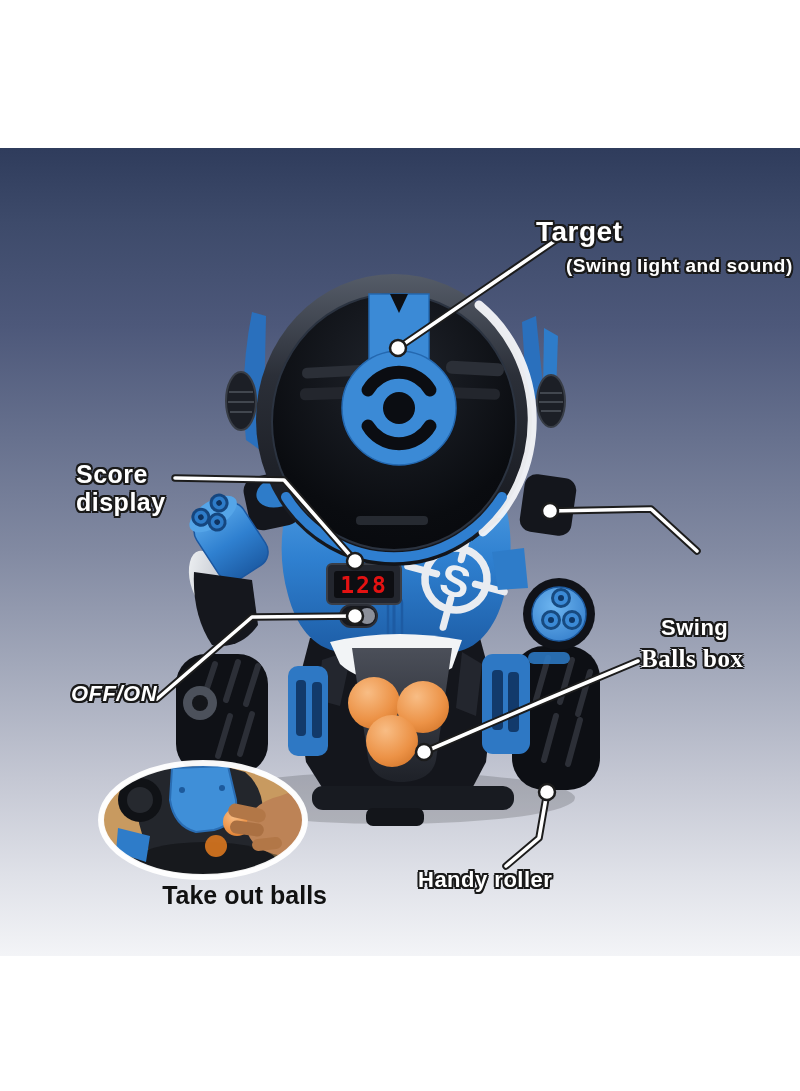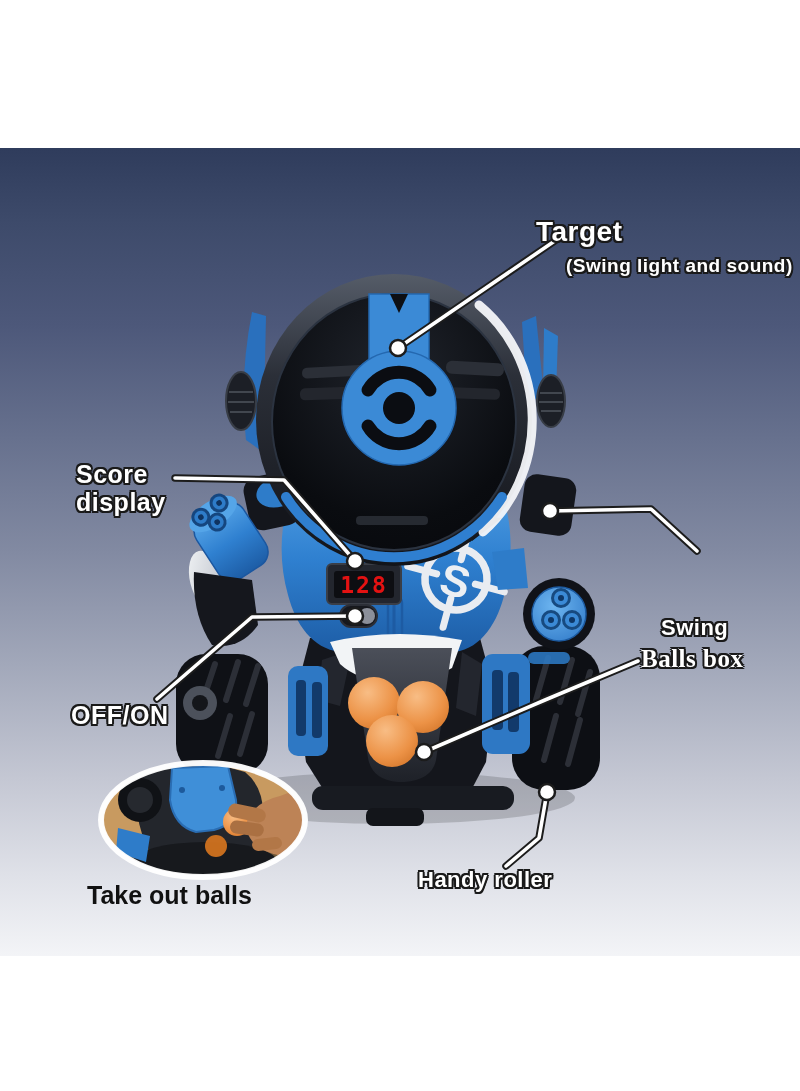--- a/index.html
+++ b/index.html
@@ -17,25 +17,25 @@
   .callout-label{
     position:absolute;color:#ffffff;font-weight:bold;letter-spacing:.5px;line-height:1.1;
     text-shadow:2px 0 0 #1a1a1a,-2px 0 0 #1a1a1a,0 2px 0 #1a1a1a,0 -2px 0 #1a1a1a,
       1.6px 1.6px 0 #1a1a1a,-1.6px 1.6px 0 #1a1a1a,1.6px -1.6px 0 #1a1a1a,-1.6px -1.6px 0 #1a1a1a;
     white-space:nowrap;
   }
   .lbl-target{left:536px;top:217px;font-size:28px;}
   .lbl-target-sub{left:566px;top:256px;font-size:19px;}
   .lbl-score{left:76px;top:461px;font-size:25px;width:110px;white-space:normal;}
   .lbl-swing{left:661px;top:588px;font-size:22px;margin-top:28px;}
-  .lbl-offon{left:71px;top:702px;font-size:25px;}
+  .lbl-offon{left:71px;top:682px;font-size:22px;font-style:italic;}
   .lbl-balls{left:641px;top:645px;font-size:25px;font-family:Liberation Serif, serif;}
   .lbl-roller{left:418px;top:868px;font-size:22px;}
   .inset-caption{
-    position:absolute;left:87px;top:881px;width:240px;text-align:left;
+    position:absolute;left:87px;top:881px;width:240px;text-align:right;
     color:#111;font-weight:bold;font-size:25px;line-height:28px;
   }
 </style>
 </head>
 <body>
 
 <div class="canvas">
 
   <div class="photo"></div>
 

